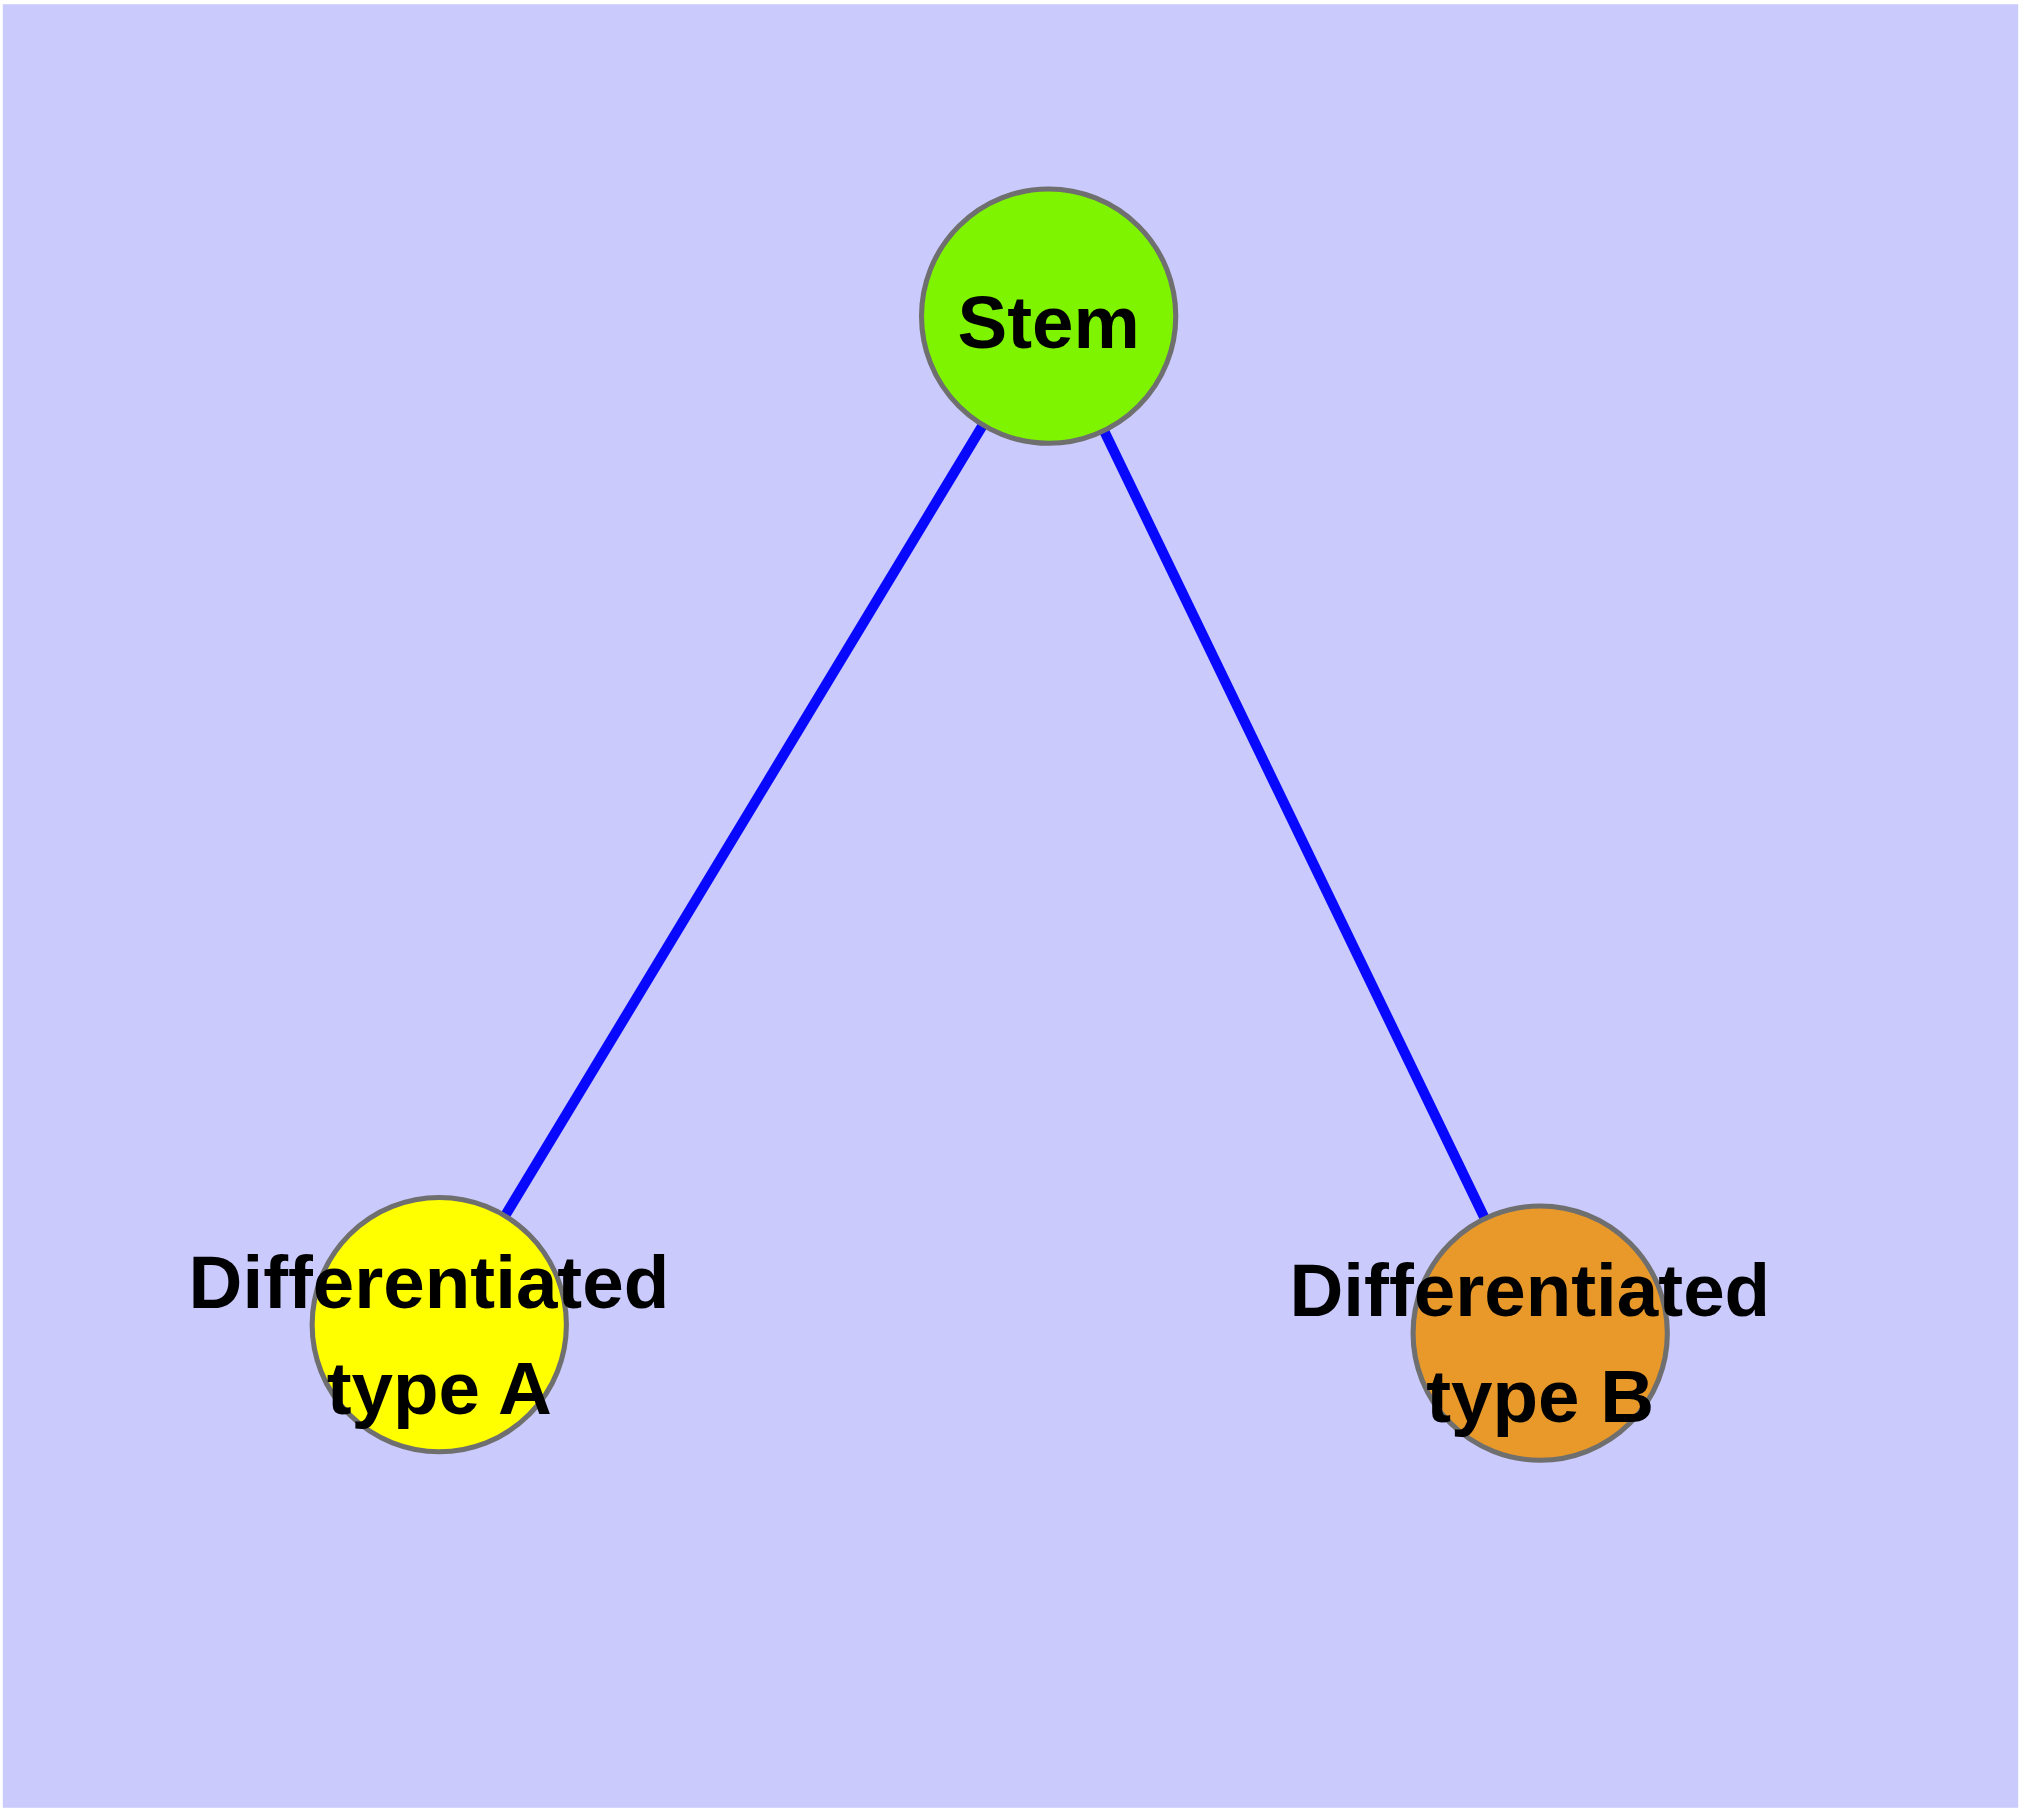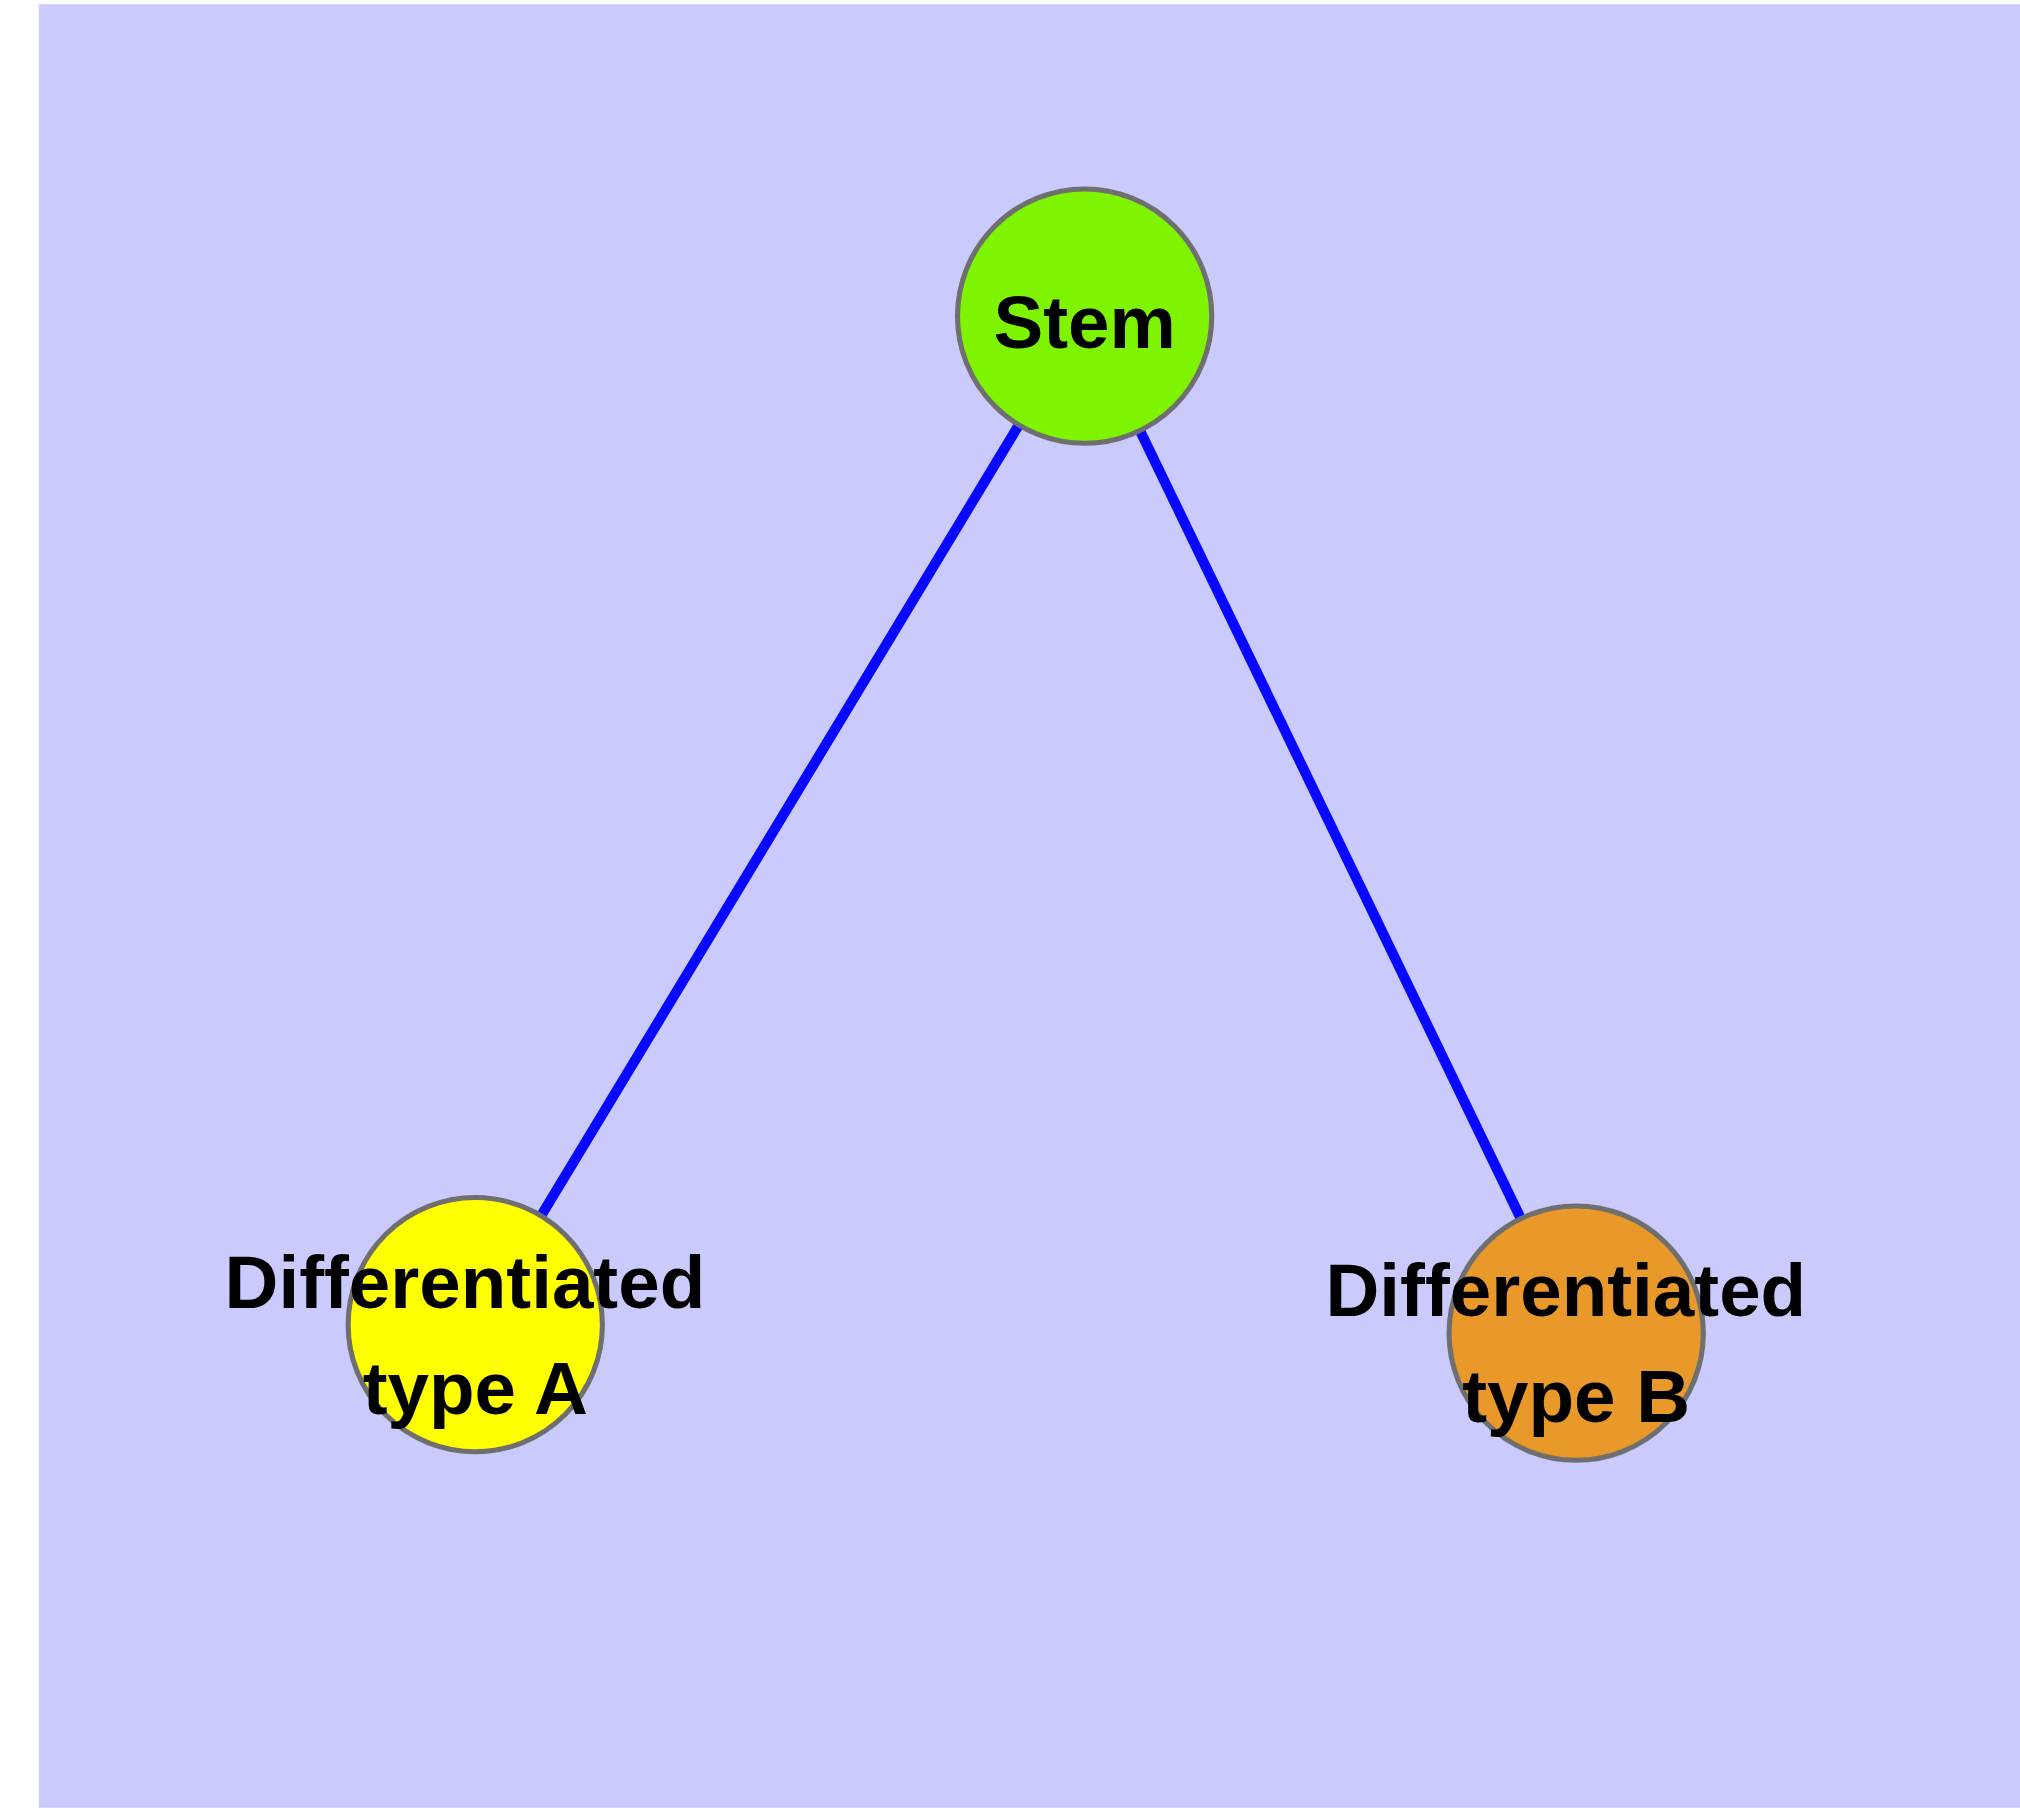--- a/index.html
+++ b/index.html
@@ -7,21 +7,20 @@
     padding: 0;
     background: #ffffff;
     width: 2021px;
     height: 1812px;
     overflow: hidden;
   }
   .page {
     position: relative;
     width: 1652px;
     height: 1812px;
-    margin-left: 36px;
   }
   svg { display: block; }
   .edge {
     stroke-width: 12px;
     fill: none;
   }
   .node {
     stroke-width: 6px;
   }
   .label {

